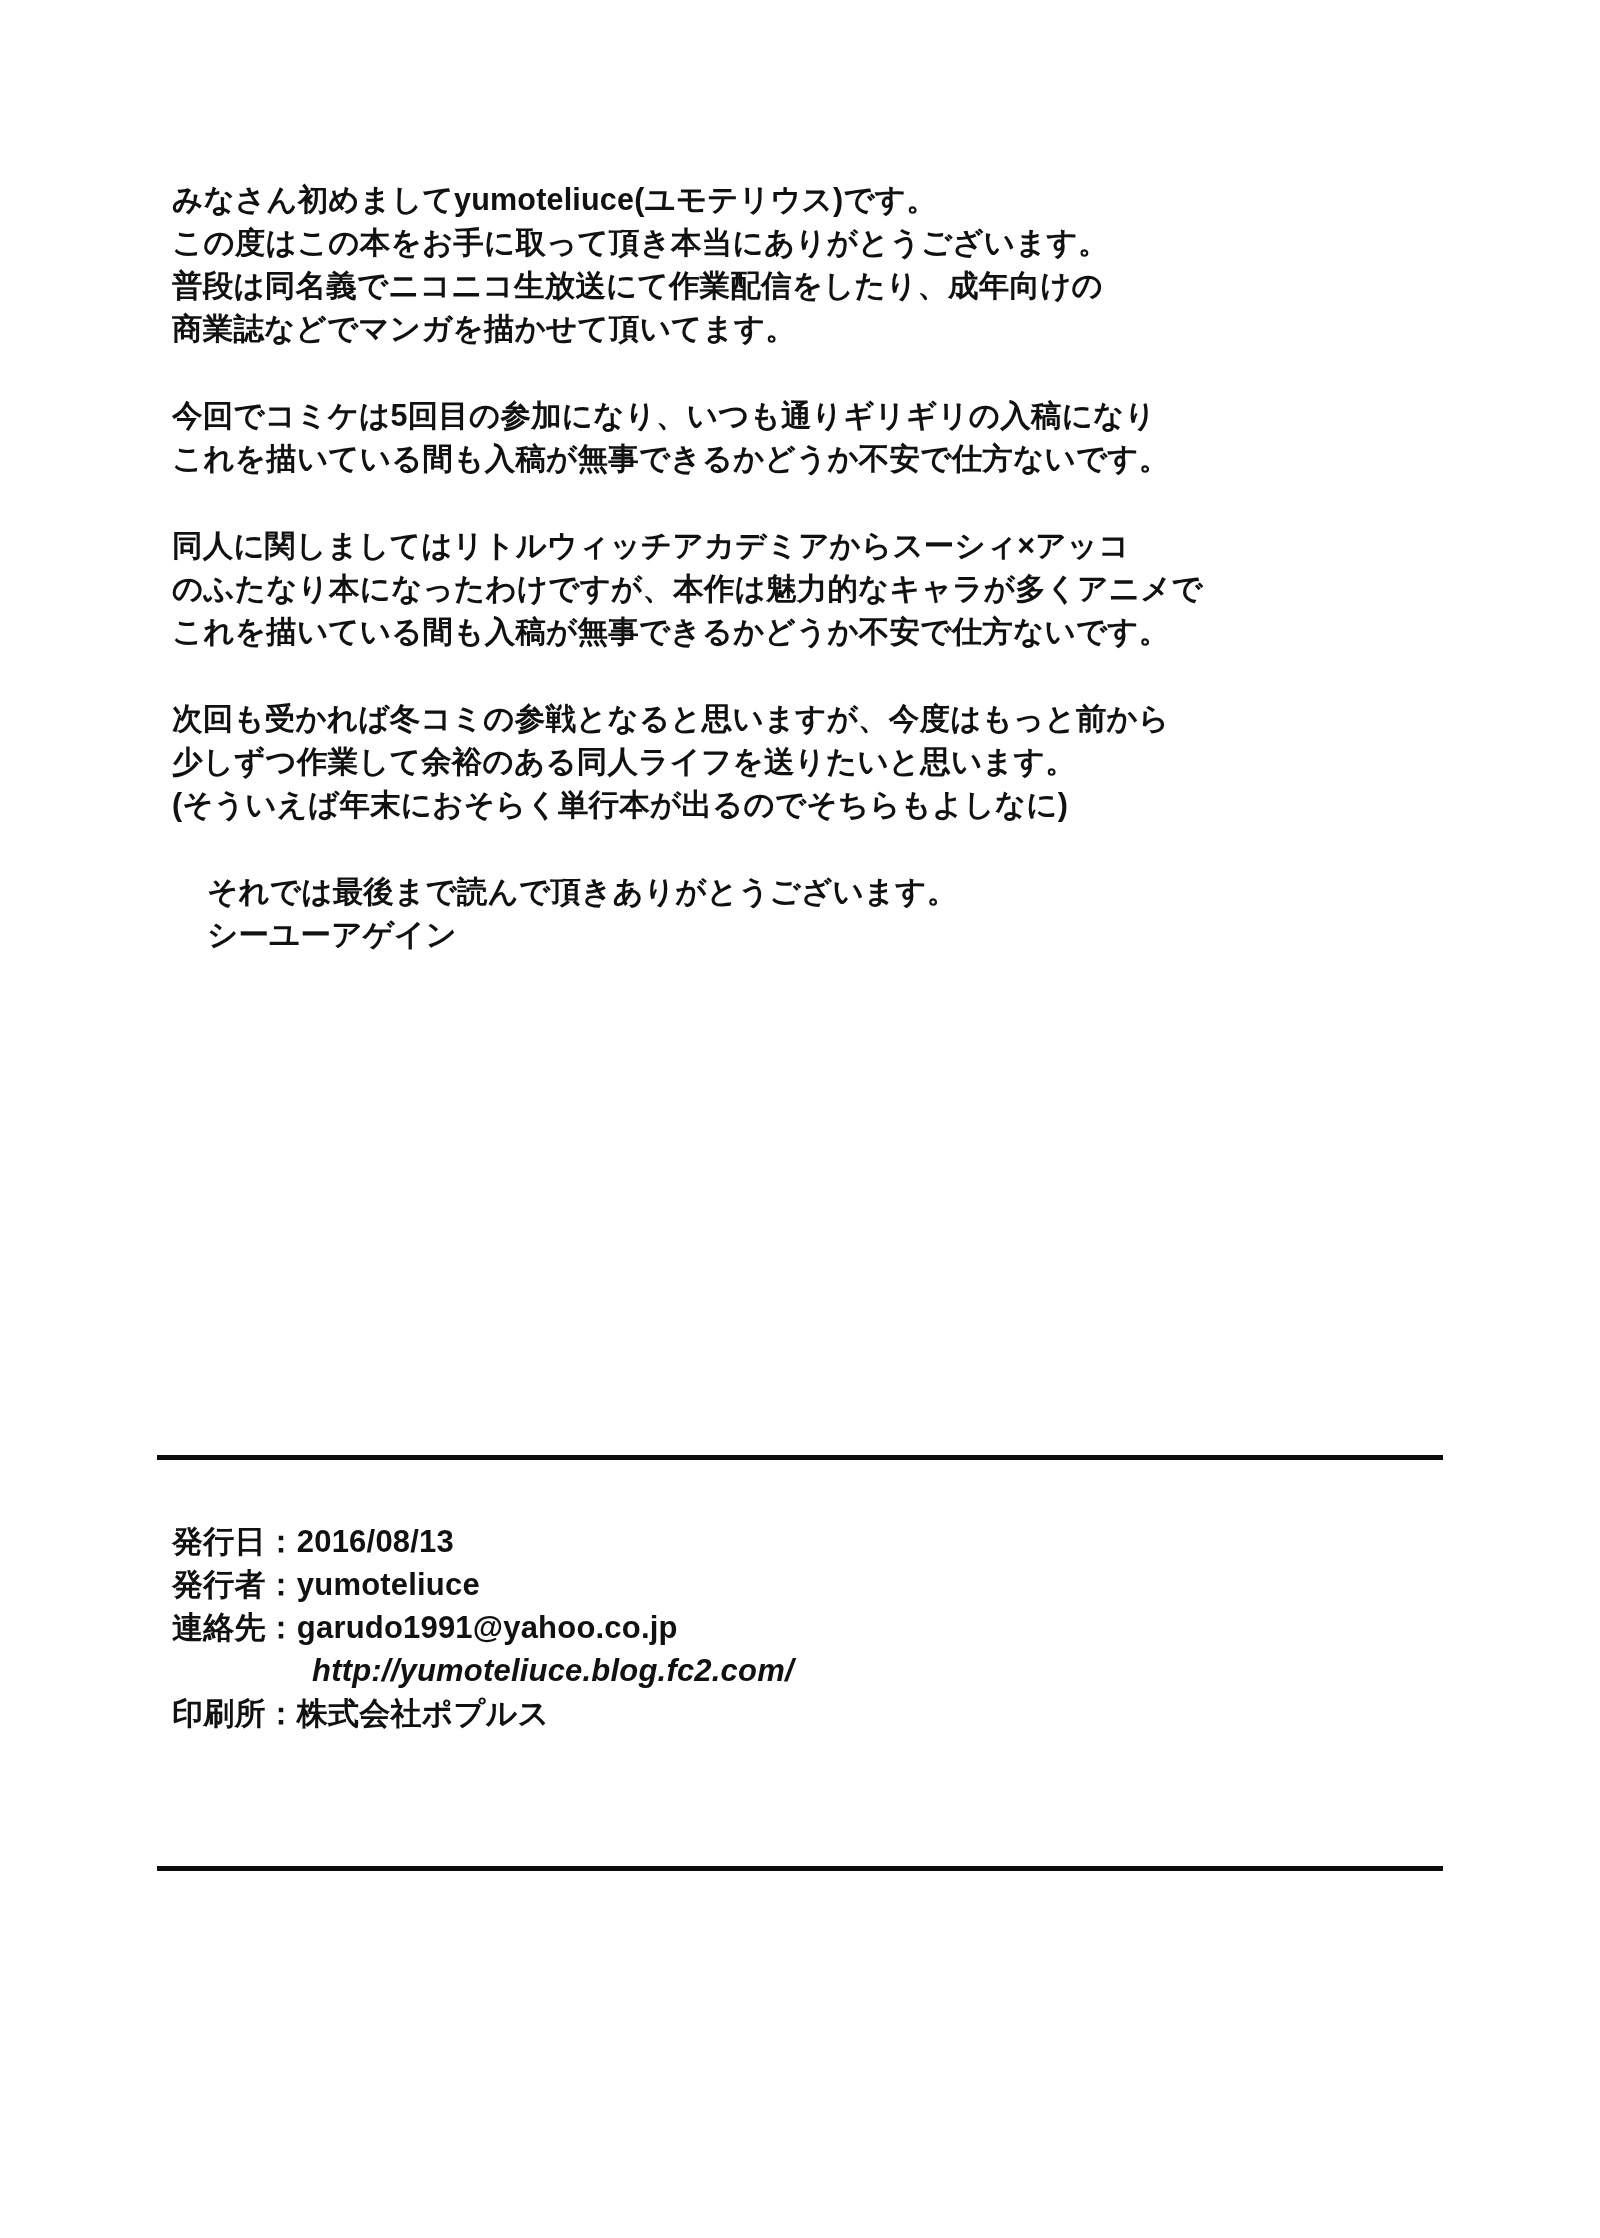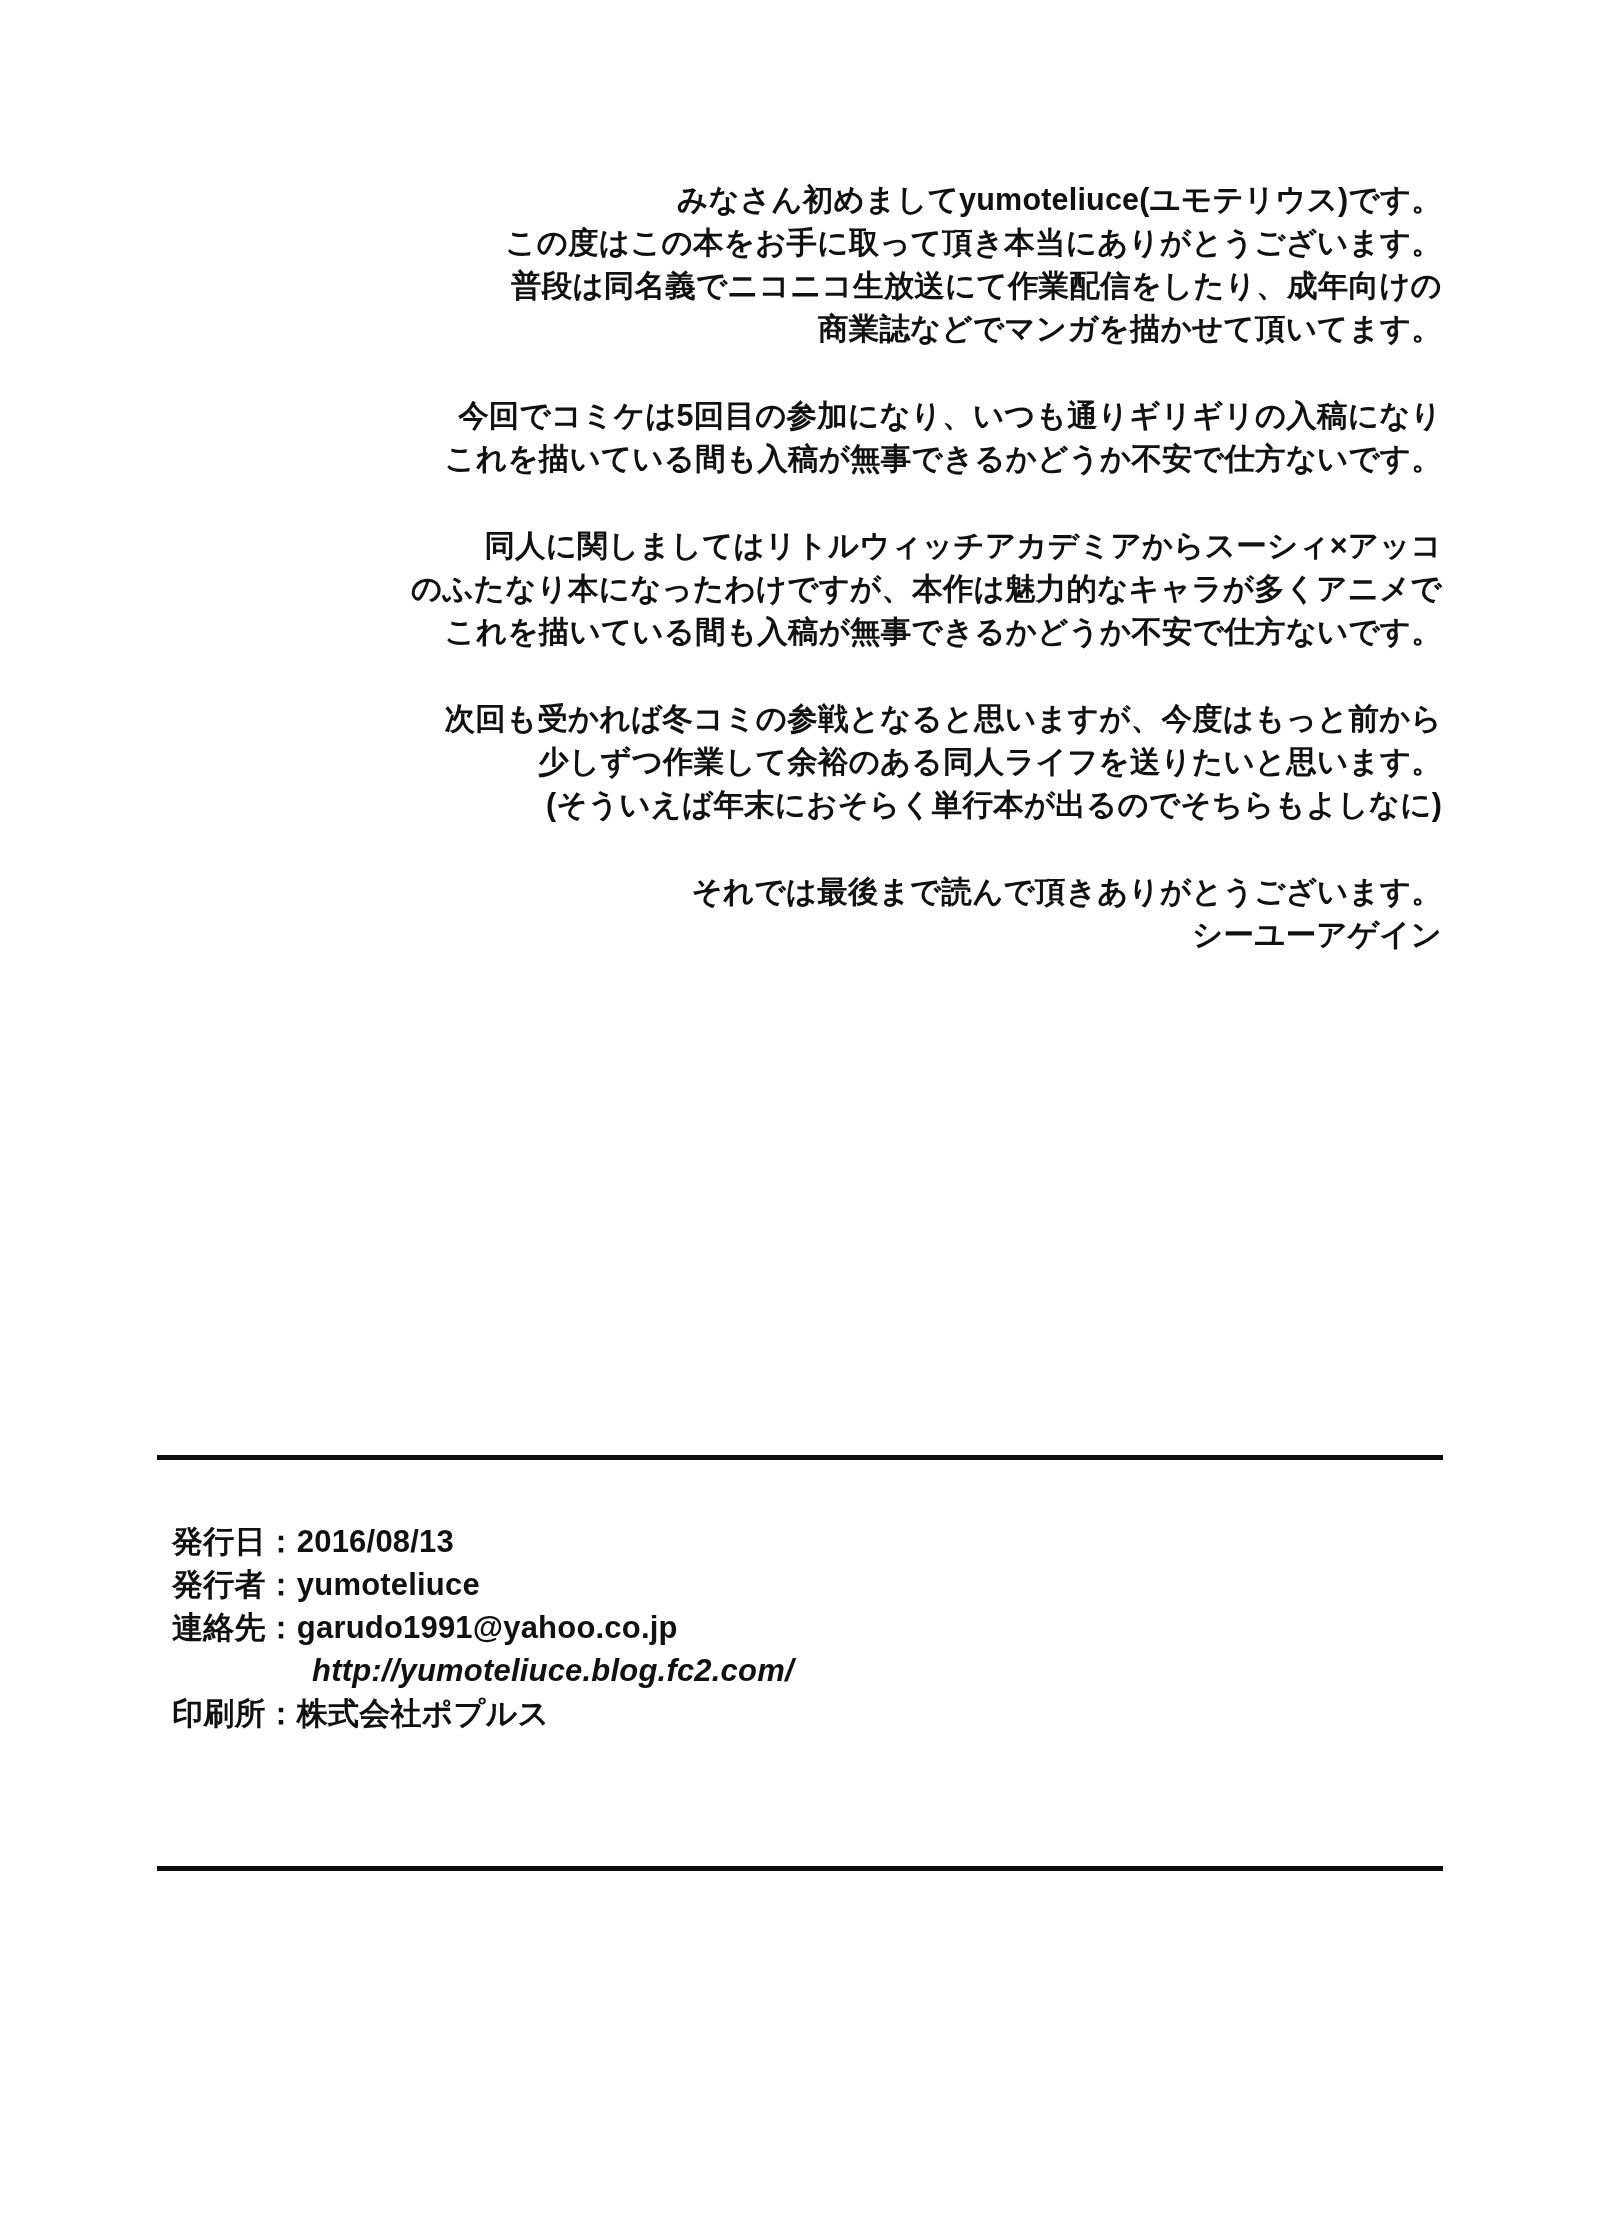--- a/index.html
+++ b/index.html
@@ -20,24 +20,24 @@
 
   
   .afterword {
     position: absolute;
     left: 172px;
     top: 178px;
     width: 1270px;
   }
   .para {
     margin: 0 0 44px 0;
-    text-align: right;
   }
   .para:last-child {
     margin-bottom: 0;
+    margin-left: 35px;
   }
   .line {
     font-size: 30.5px;
     line-height: 43px;
     letter-spacing: 0.2px;
     white-space: pre;
     font-weight: 600;
     color: #111111;
   }
 

